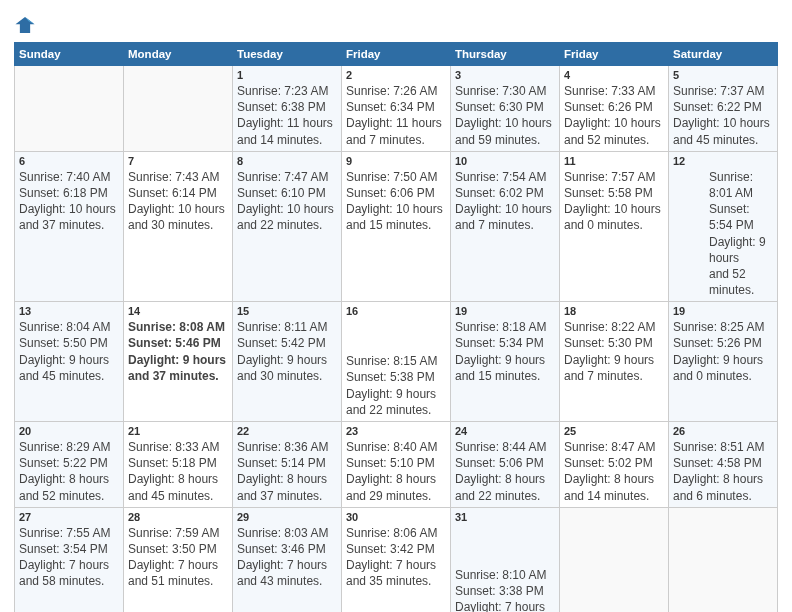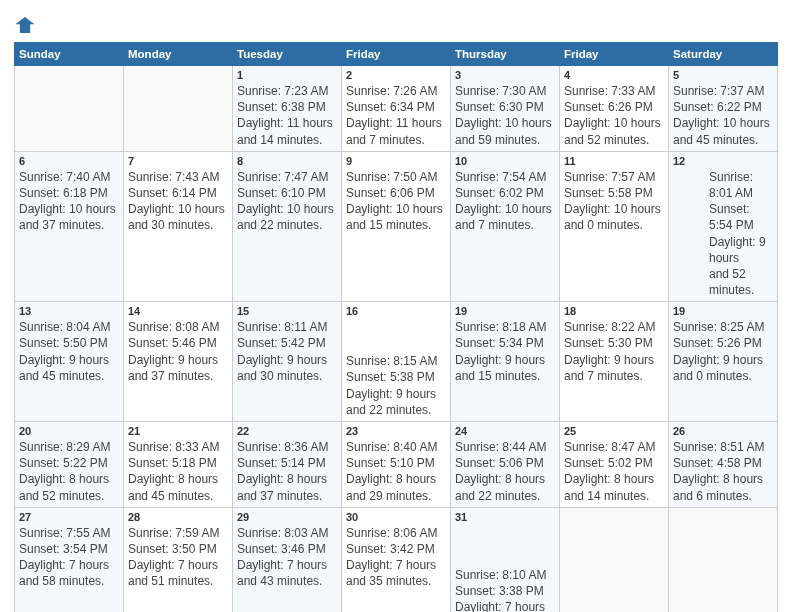--- a/index.html
+++ b/index.html
@@ -226,21 +226,21 @@
         <tr>
           <td>
             <span class="day-number">13</span>
             <div class="day-info" style="white-space: pre-line;">Sunrise: 8:04 AM
 Sunset: 5:50 PM
 Daylight: 9 hours
 and 45 minutes.</div>
           </td>
           <td>
             <span class="day-number">14</span>
-            <div class="day-info" style="white-space: pre-line;">Sunrise: 8:08 AM
+            <div class="day-info" style="white-space: pre-line; font-weight: bold;">Sunrise: 8:08 AM
 Sunset: 5:46 PM
 Daylight: 9 hours
 and 37 minutes.</div>
           </td>
           <td>
             <span class="day-number">15</span>
             <div class="day-info" style="white-space: pre-line;">Sunrise: 8:11 AM
 Sunset: 5:42 PM
 Daylight: 9 hours
 and 30 minutes.</div>

